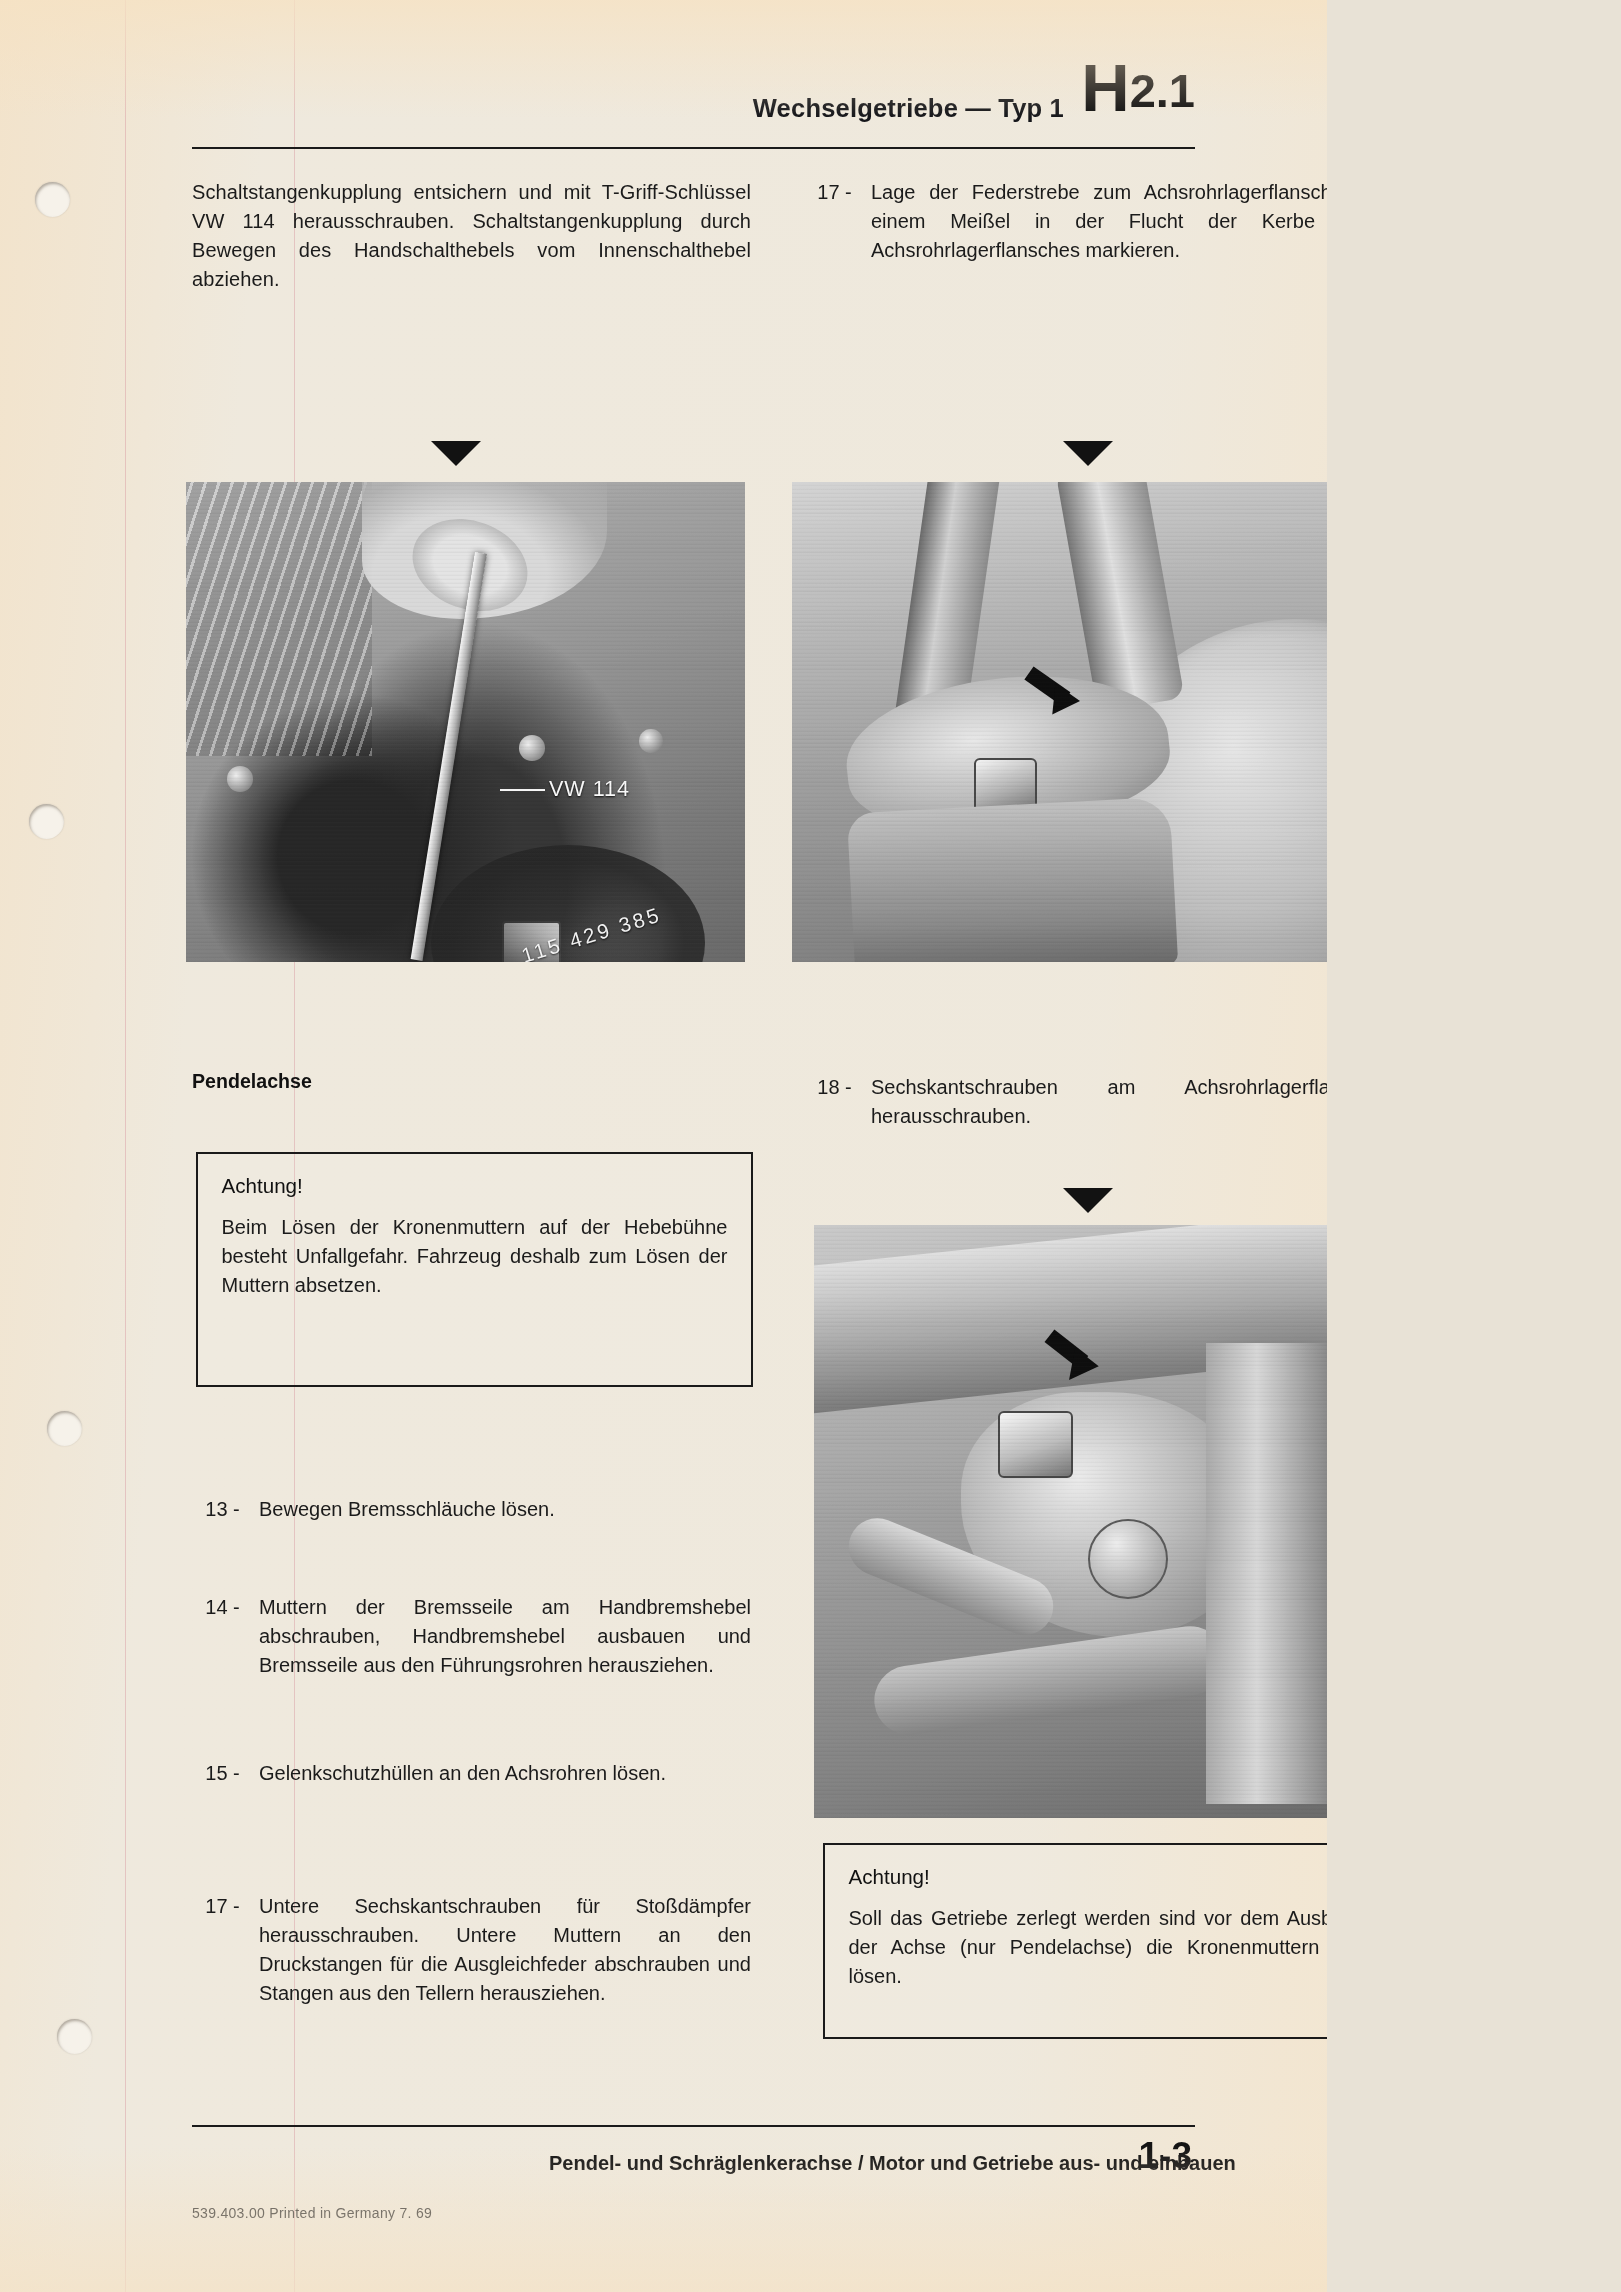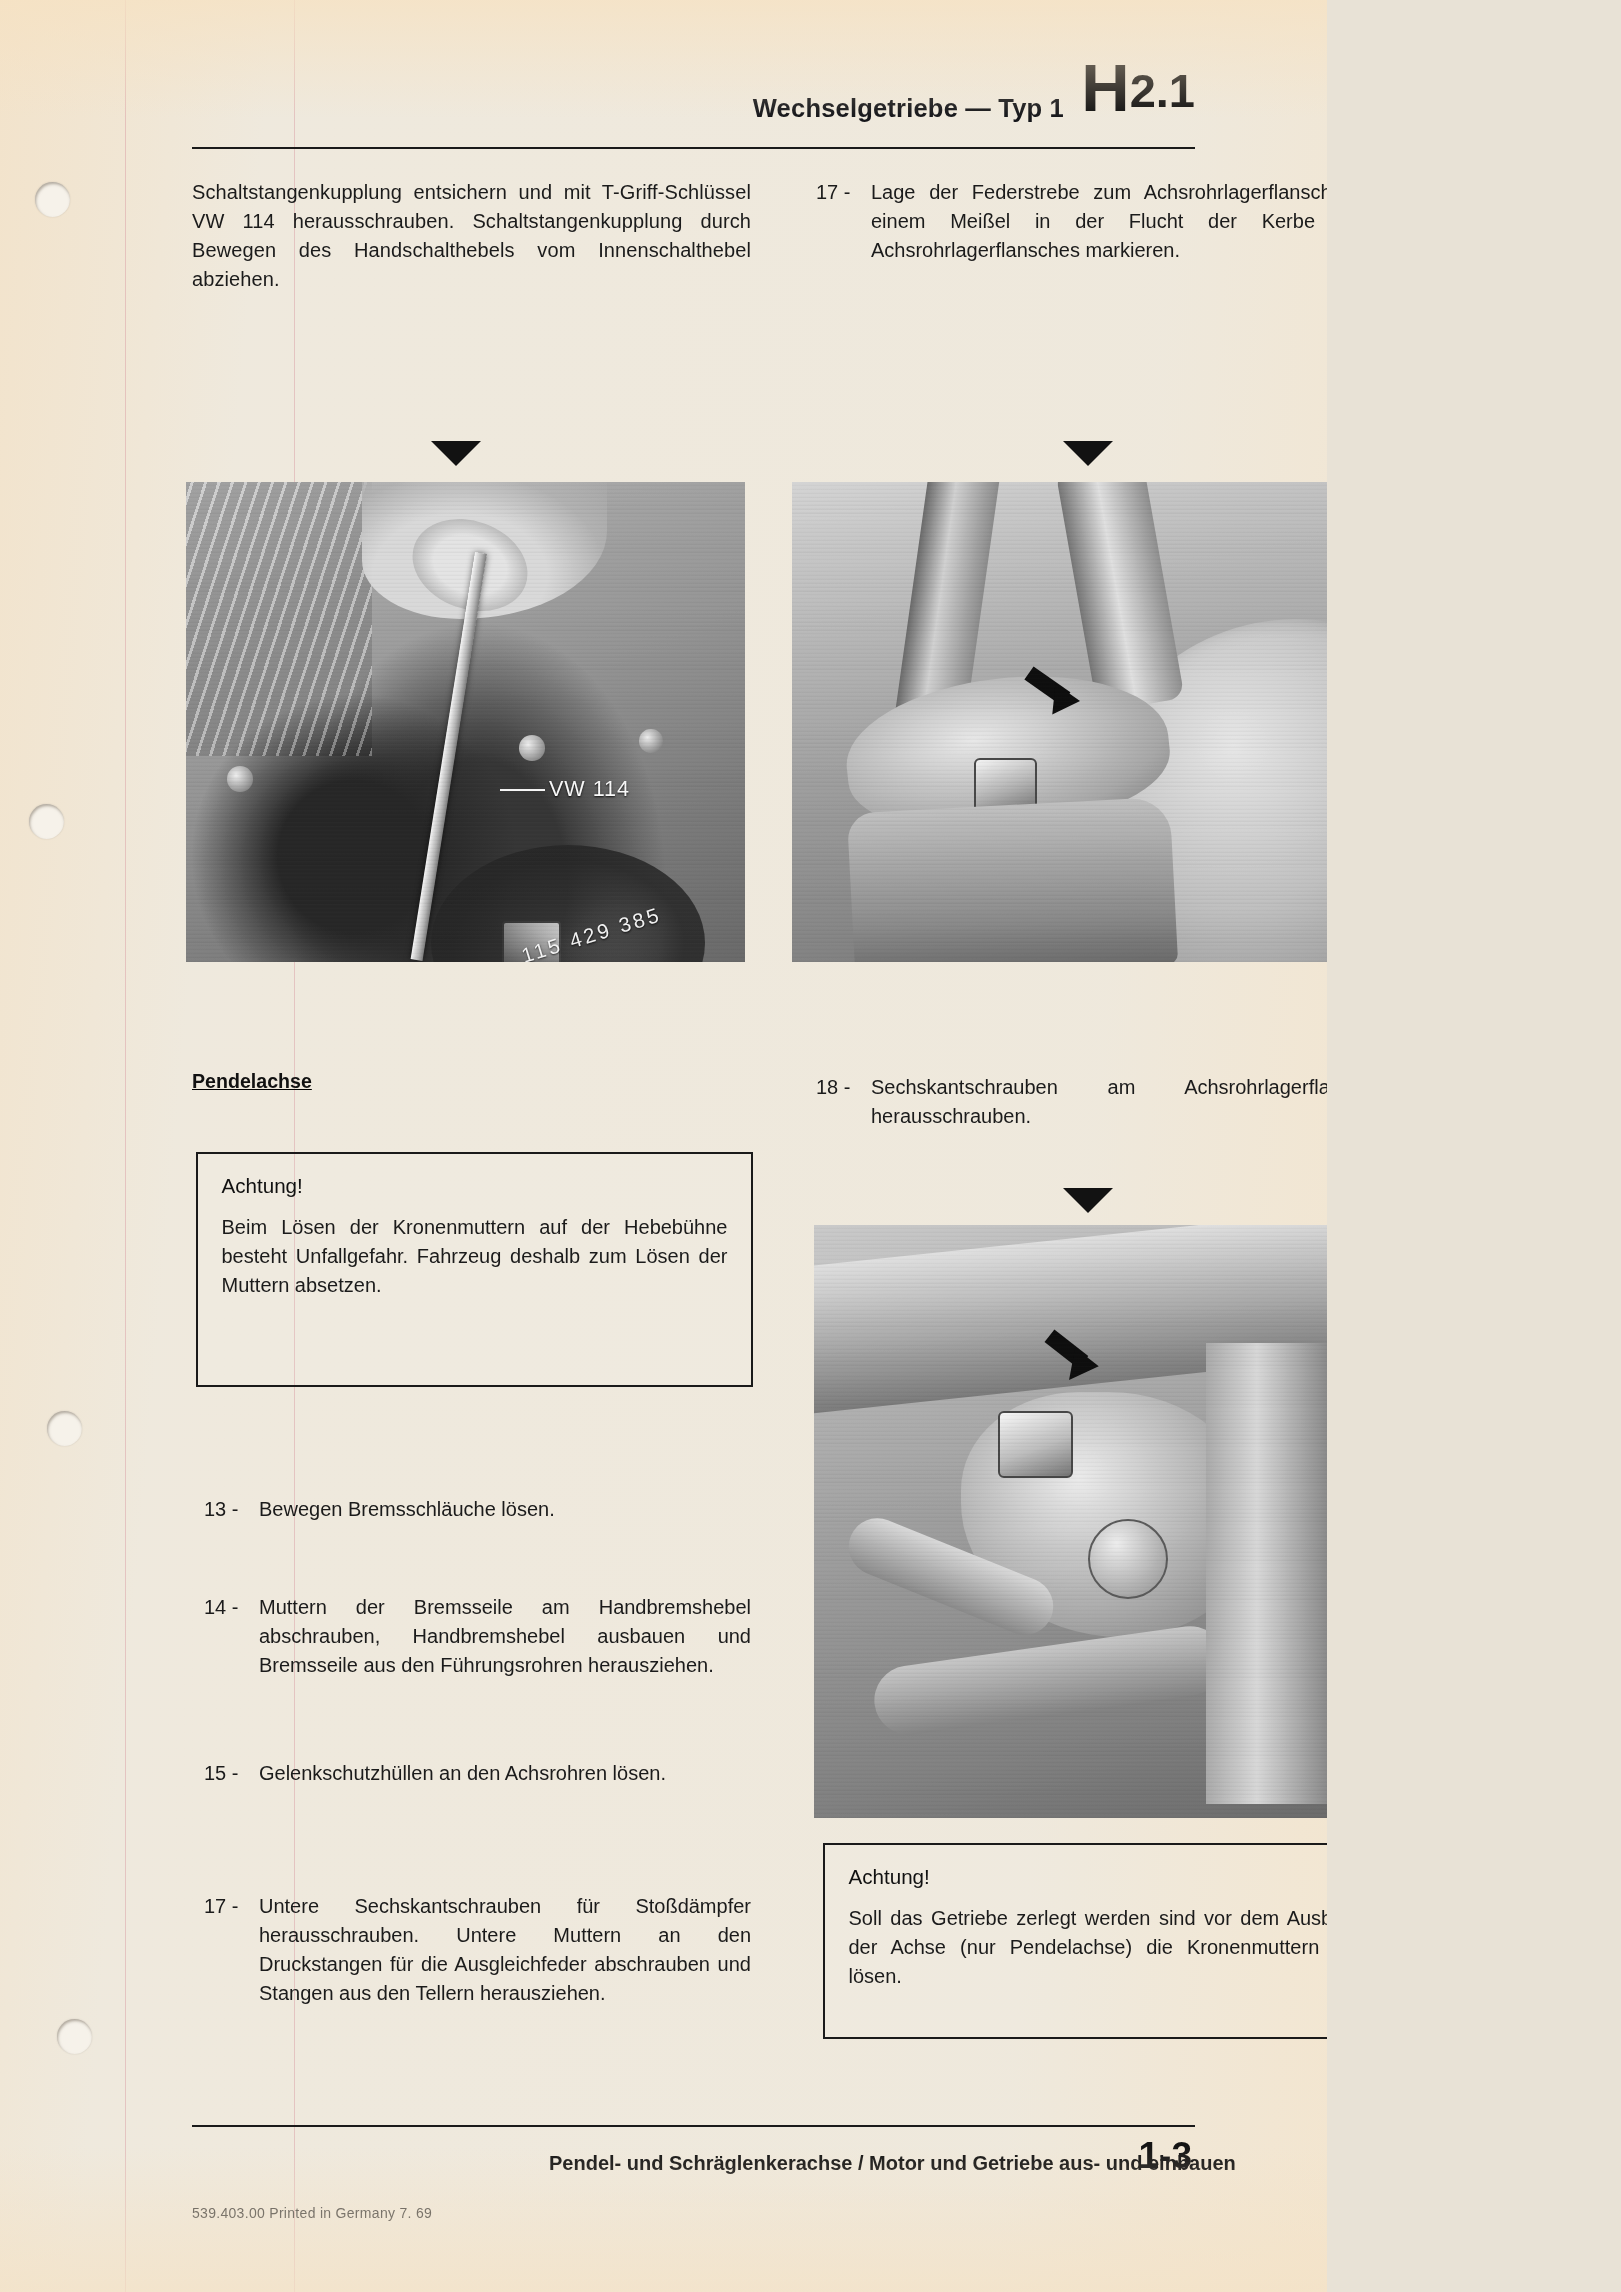--- a/index.html
+++ b/index.html
@@ -112,24 +112,24 @@
   .numitem {
     position: relative;
     font-size: 20px;
     line-height: 1.45;
     color: #1b1b1b;
     text-align: justify;
     padding-left: 67px;
   }
   .numitem .num {
     position: absolute;
-    left: 12px;
+    left: 0;
     top: 0;
     width: 61px;
-    text-align: left;
+    text-align: center;
     white-space: nowrap;
   }
   .section-label {
     font-size: 19.6px;
     font-weight: bold;
     color: #111;
   }
 
   
   .photo {
@@ -291,21 +291,21 @@
         background: radial-gradient(circle at 35% 35%, #eceae2, #6c6b66);"></div>
     <div style="position:absolute; left:453px; top:247px; width:23.5px; height:23.5px; border-radius:50%;
         background: radial-gradient(circle at 35% 35%, #e9e7df, #6a6965);"></div>
     <div class="callout" style="left:314px; top:294px;">
       <span class="lead"></span><span>VW 114</span>
     </div>
     <div class="stamp" style="left:333px; top:441px;">115 429 385</div>
     <div class="grain"></div>
   </div>
 
-  <div class="col-left" style="top:1070px;text-decoration:underline;">
+  <div class="col-left" style="top:1070px;">
     <div class="section-label">Pendelachse</div>
   </div>
 
   <div class="notebox" style="left:196px; top:1152px; width:557px; height:235px;">
     <div class="nb-title">Achtung!</div>
     <div class="nb-body">Beim Lösen der Kronenmuttern auf der Hebebühne besteht Unfallgefahr. Fahrzeug deshalb zum Lösen der Muttern absetzen.</div>
   </div>
 
   <div class="col-left" style="top:1495px;">
     <div class="numitem">

